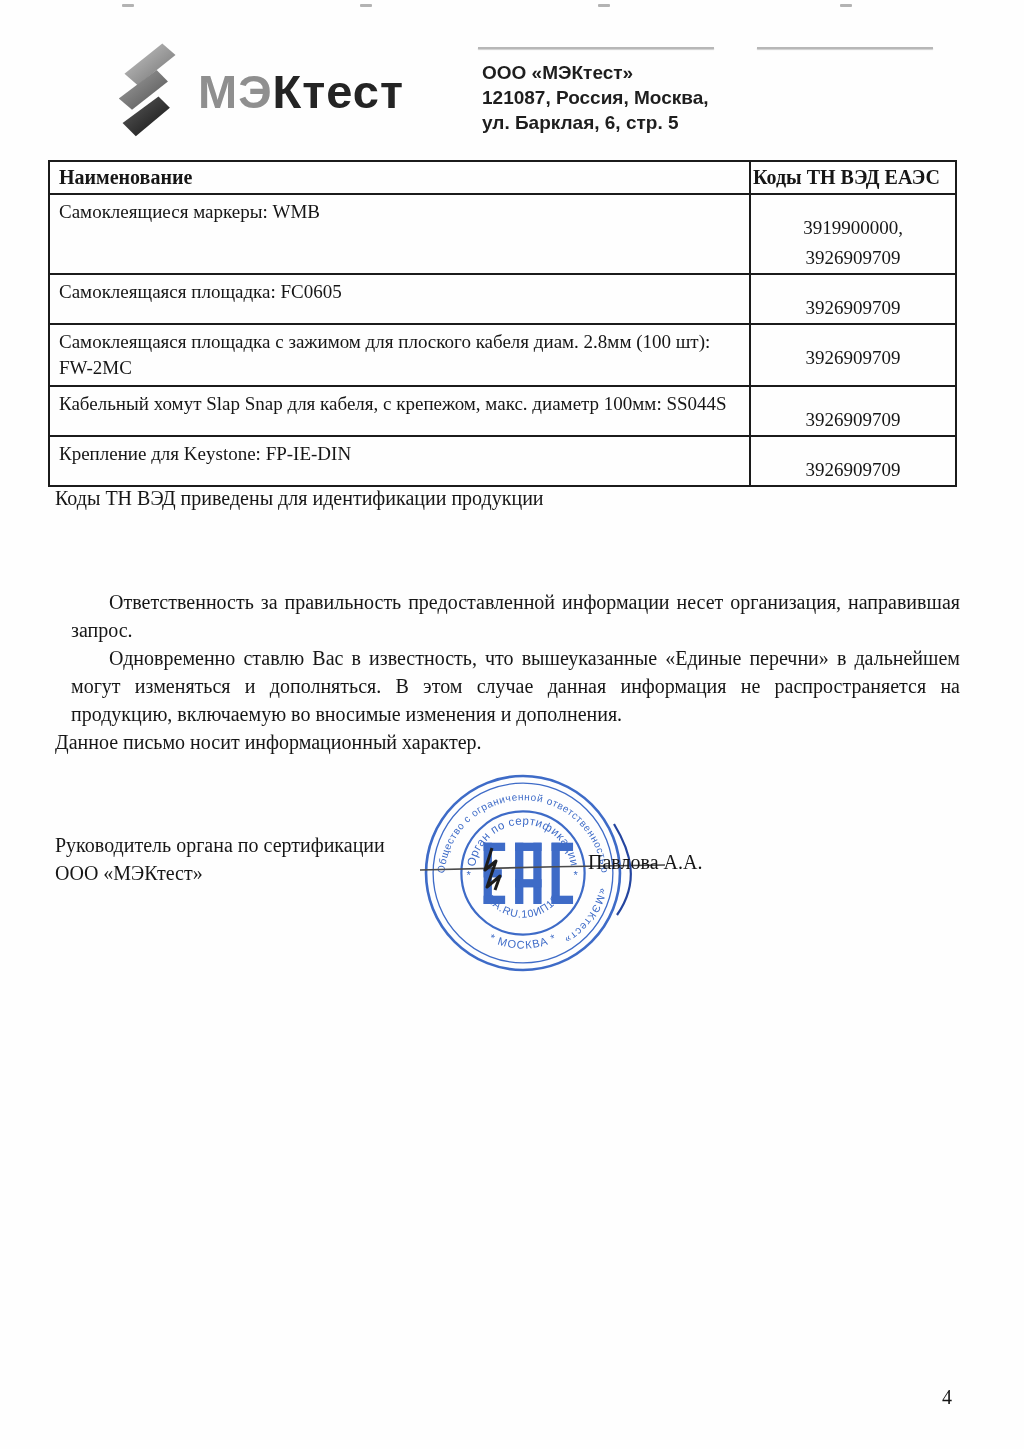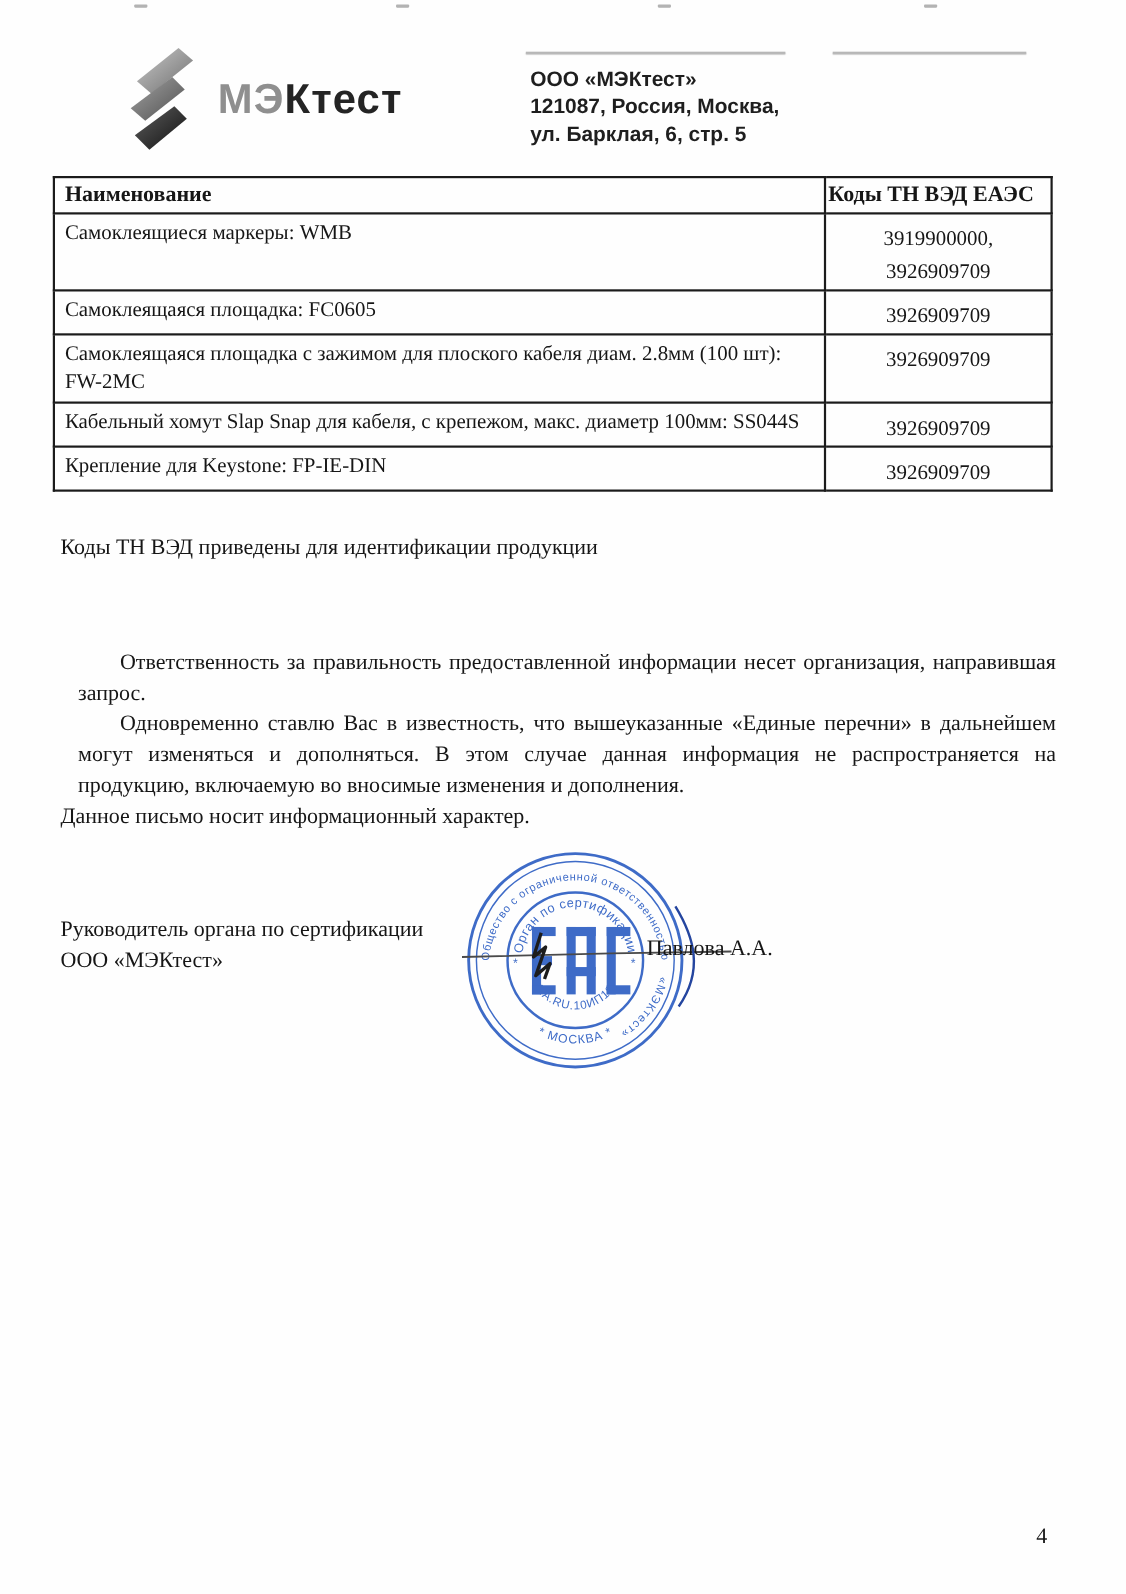--- a/index.html
+++ b/index.html
@@ -9,35 +9,35 @@
     font-family:"Liberation Serif", serif; color:#161616; overflow:hidden;
   }
 
   
   .tick { position:absolute; top:4px; height:3px; width:12px; background:#8a8a8a; opacity:.65; border-radius:1px; }
   .smudge { position:absolute; top:47px; height:2px; background:#9a9a9a; opacity:.7; box-shadow:0 1px 1px rgba(120,120,120,.5); }
 
   
   .logo-wrap { position:absolute; left:106px; top:36px; display:flex; align-items:center; }
   .logo-icon { width:88px; height:104px; }
-  .logo-text { font-family:"Liberation Sans", sans-serif; font-weight:700; font-size:38px; letter-spacing:1px; margin-left:4px; margin-top:6px; }
+  .logo-text { font-family:"Liberation Sans", sans-serif; font-weight:700; font-size:47px; letter-spacing:1px; margin-left:4px; margin-top:6px; }
   .logo-text .gray { color:#8f8f8f; }
   .logo-text .dark { color:#242424; }
 
   .contact { position:absolute; top:60px; font-family:"Liberation Sans", sans-serif; font-weight:700; font-size:19px; line-height:25px; color:#1e1e1e; }
   .contact.c1 { left:482px; }
   .contact.c2 { left:757px; }
 
   
   .codes-table { position:absolute; left:48px; top:160px; border-collapse:collapse; table-layout:fixed; width:907px; }
   .codes-table th, .codes-table td { border:2px solid #1b1b1b; vertical-align:top; }
   .codes-table th { font-size:20px; text-align:left; padding:4px 9px; height:31px; }
   .codes-table th.codes-h { text-align:left; padding:4px 2px; }
   .codes-table td.name { font-size:19px; padding:4px 9px; line-height:26px; }
-  .codes-table td.codes { font-size:19px; text-align:center; padding-top:8px; line-height:30px; }
+  .codes-table td.codes { font-size:19px; text-align:center; padding-top:18px; line-height:30px; }
 
   
   .note { position:absolute; left:55px; top:487px; font-size:20px; }
   .body-text { position:absolute; left:55px; top:588px; width:905px; font-size:20px; line-height:28px; text-align:justify; }
   .body-text p.indent { text-indent:38px;margin-left:16px; }
 
   
   .sig-title { position:absolute; left:55px; top:831px; font-size:20px; line-height:28px; }
   .signer { position:absolute; left:588px; top:851px; font-size:20px; z-index:4; }
   .stamp-svg { position:absolute; left:422px; top:772px; width:202px; height:202px; z-index:1; opacity:.92; }

